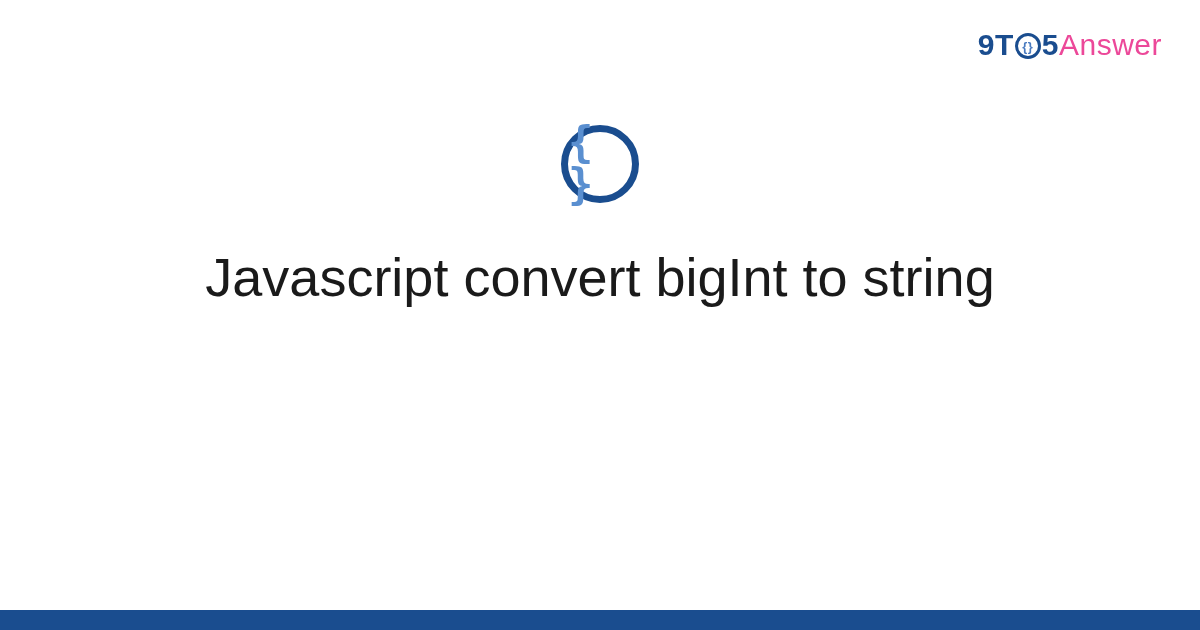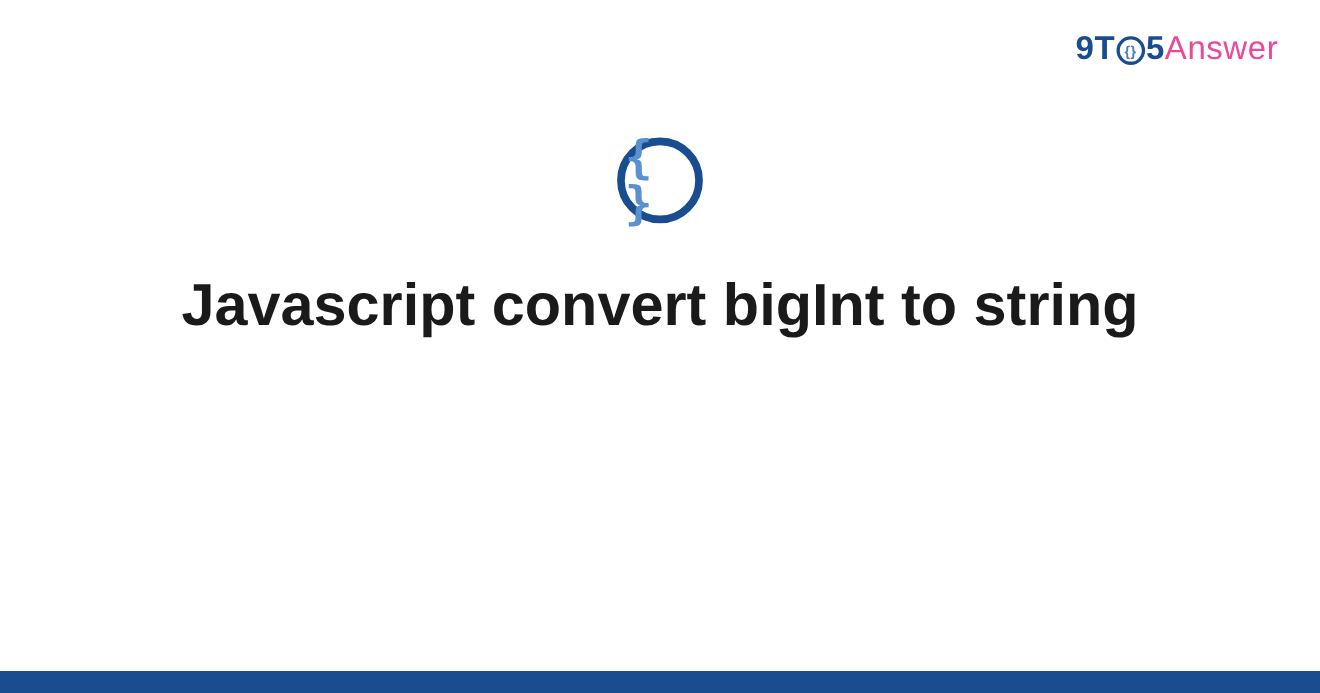--- a/index.html
+++ b/index.html
@@ -78,21 +78,21 @@
     .center-icon-braces {
       font-size: 42px;
       font-weight: 700;
       color: #5a8fd0;
       letter-spacing: -3px;
       line-height: 1;
       font-family: 'Consolas', 'Monaco', monospace;
     }
     .title {
       font-size: 54px;
-      font-weight: 700;
+      font-weight: 400;
       color: #1a1a1a;
       text-align: center;
       line-height: 1.2;
     }
     .footer-bar {
       position: absolute;
       bottom: 0;
       left: 0;
       width: 100%;
       height: 20px;

